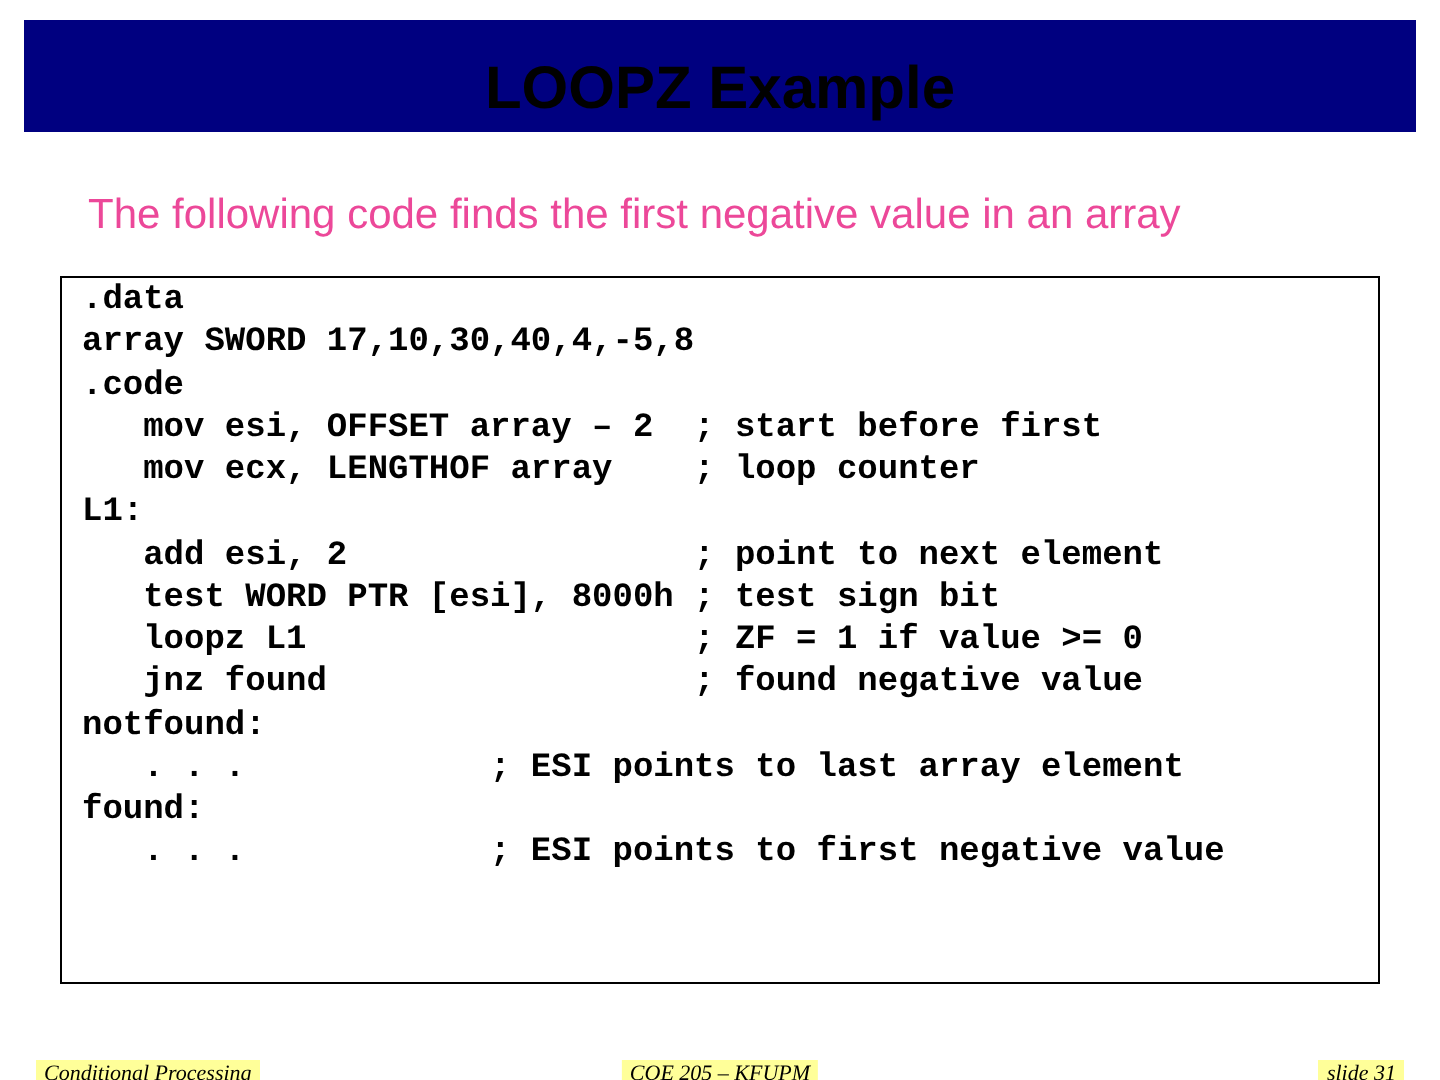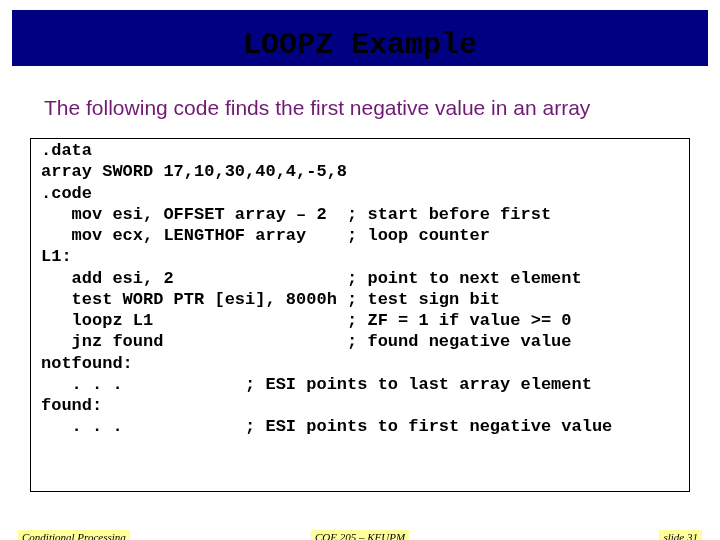--- a/index.html
+++ b/index.html
@@ -17,33 +17,33 @@
     height: 540px;
     box-sizing: border-box;
   }
   .title-bar {
     background: #000080;
     width: 696px;
     height: 56px;
     margin: 10px auto 0 auto;
   }
   .title-text {
-    font-family: Liberation Mono, monospace;
+    font-family: Liberation Sans, sans-serif;
     font-weight: bold;
     font-size: 30px;
     color: #000000;
     text-align: center;
     position: absolute;
     top: 18px;
     left: 0;
     width: 720px;
   }
   .subtitle {
     font-size: 21px;
-    color: #701a75;
+    color: #ec4899;
     position: absolute;
     top: 86px;
     left: 44px;
     width: 640px;
   }
   .code-box {
     position: absolute;
     top: 128px;
     left: 30px;
     width: 660px;

